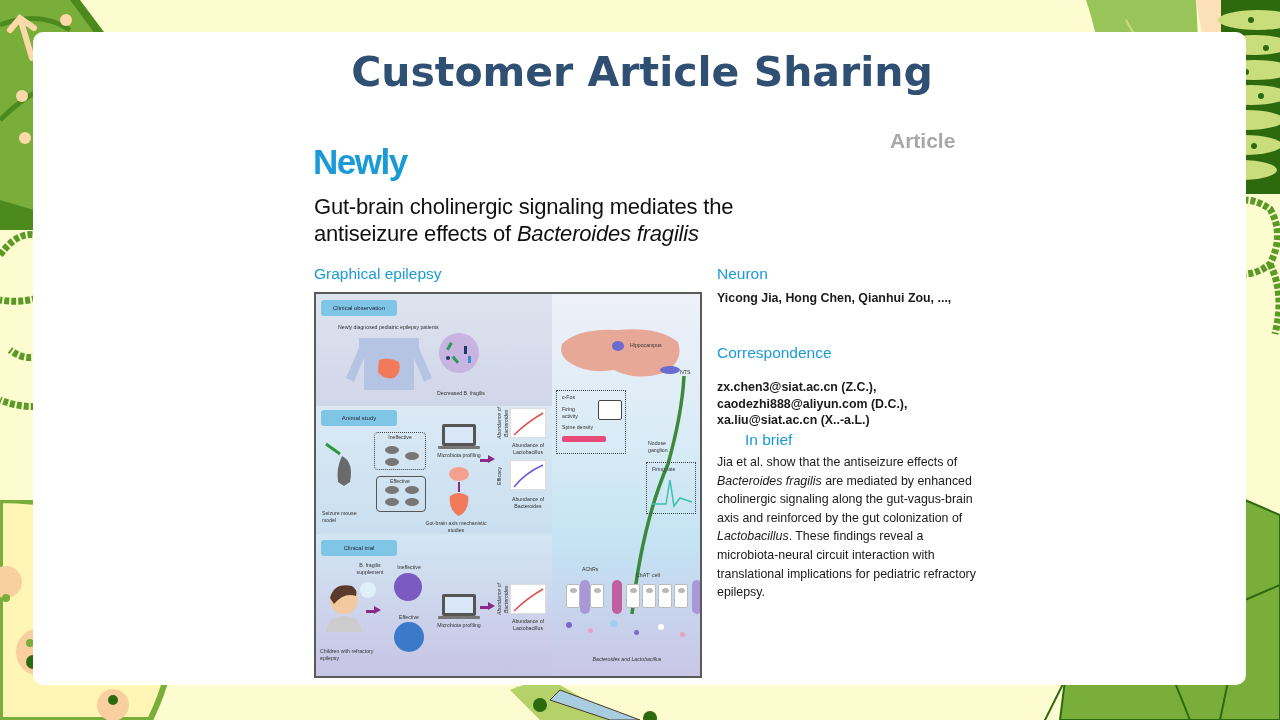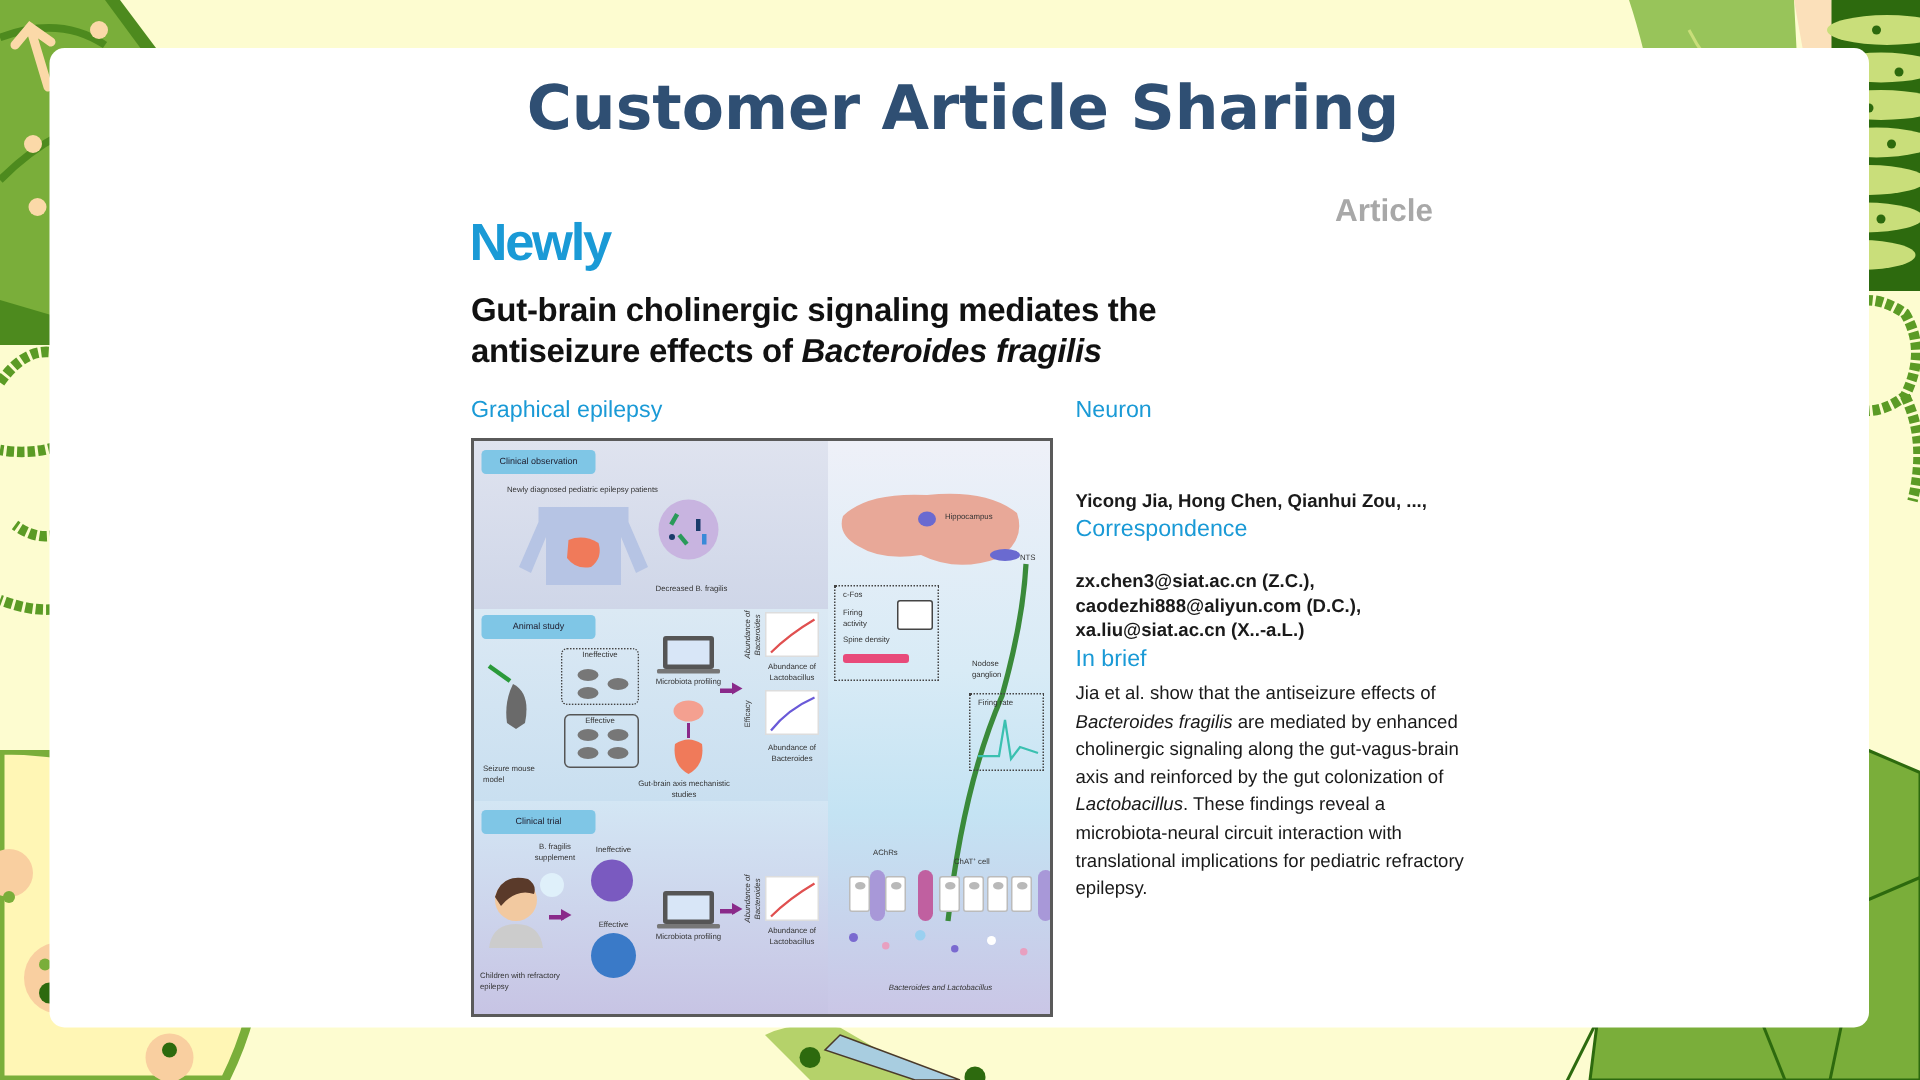--- a/index.html
+++ b/index.html
@@ -17,28 +17,28 @@
     color: #2f4f73; letter-spacing: 0px;
   }
   .journal {
     position: absolute; left: 313px; top: 142px; font-size: 35px; font-weight: bold;
     color: #1a9ad6; letter-spacing: -1.5px;
   }
   .article-tag {
     position: absolute; left: 890px; top: 129px; font-size: 21px; font-weight: bold; color: #a8a8a8;
   }
   .paper-title {
-    position: absolute; left: 314px; top: 193px; width: 620px; font-size: 22px; font-weight: bold;
+    position: absolute; left: 314px; top: 193px; width: 620px; font-size: 22px; font-weight: normal;
     color: #111; line-height: 27px; letter-spacing: -0.2px;
   }
   .section-head {
     position: absolute; font-size: 15.5px; color: #1a9ad6;
   }
   .body-text { position: absolute; font-size: 12.4px; color: #1a1a1a; line-height: 18.6px; }
-  .authors-text { font-weight: bold; margin-top: 36px; }
+  .authors-text { font-weight: bold; }
   .email-text { font-weight: bold; line-height: 16.5px; }
   .brief-text { font-weight: normal; width: 260px; }
 
   .ga {
     position: absolute; left: 314px; top: 292px; width: 388px; height: 386px;
     border: 2px solid #5a5a5a; background: #e9edf6; overflow: hidden;
   }
   .ga-left { position: absolute; left: 0; top: 0; width: 236px; height: 382px; }
   .ga-band { position: absolute; left: 0; width: 236px; }
   .ga-band.b1 { top: 0; height: 112px; background: linear-gradient(#dfe3ef, #cfd6e8); }
@@ -317,14 +317,14 @@
   <div>Yicong Jia, Hong Chen, Qianhui Zou, ...,</div>
 </div>
 
 <div class="section-head" style="left:717px;top:344px">Correspondence</div>
 <div class="body-text email-text" style="left:717px;top:379px">
   <div>zx.chen3@siat.ac.cn (Z.C.),</div>
   <div>caodezhi888@aliyun.com (D.C.),</div>
   <div>xa.liu@siat.ac.cn (X..-a.L.)</div>
 </div>
 
-<div class="section-head" style="left:717px;top:431px">In brief</div>
+<div class="section-head" style="left:745px;top:431px">In brief</div>
 <div class="body-text brief-text" style="left:717px;top:453px"><span>Jia et al. show that the antiseizure effects of </span><i>Bacteroides fragilis</i><span> are mediated by enhanced cholinergic signaling along the gut-vagus-brain axis and reinforced by the gut colonization of </span><i>Lactobacillus</i><span>. These findings reveal a microbiota-neural circuit interaction with translational implications for pediatric refractory epilepsy.</span></div>
 
 </body></html>

